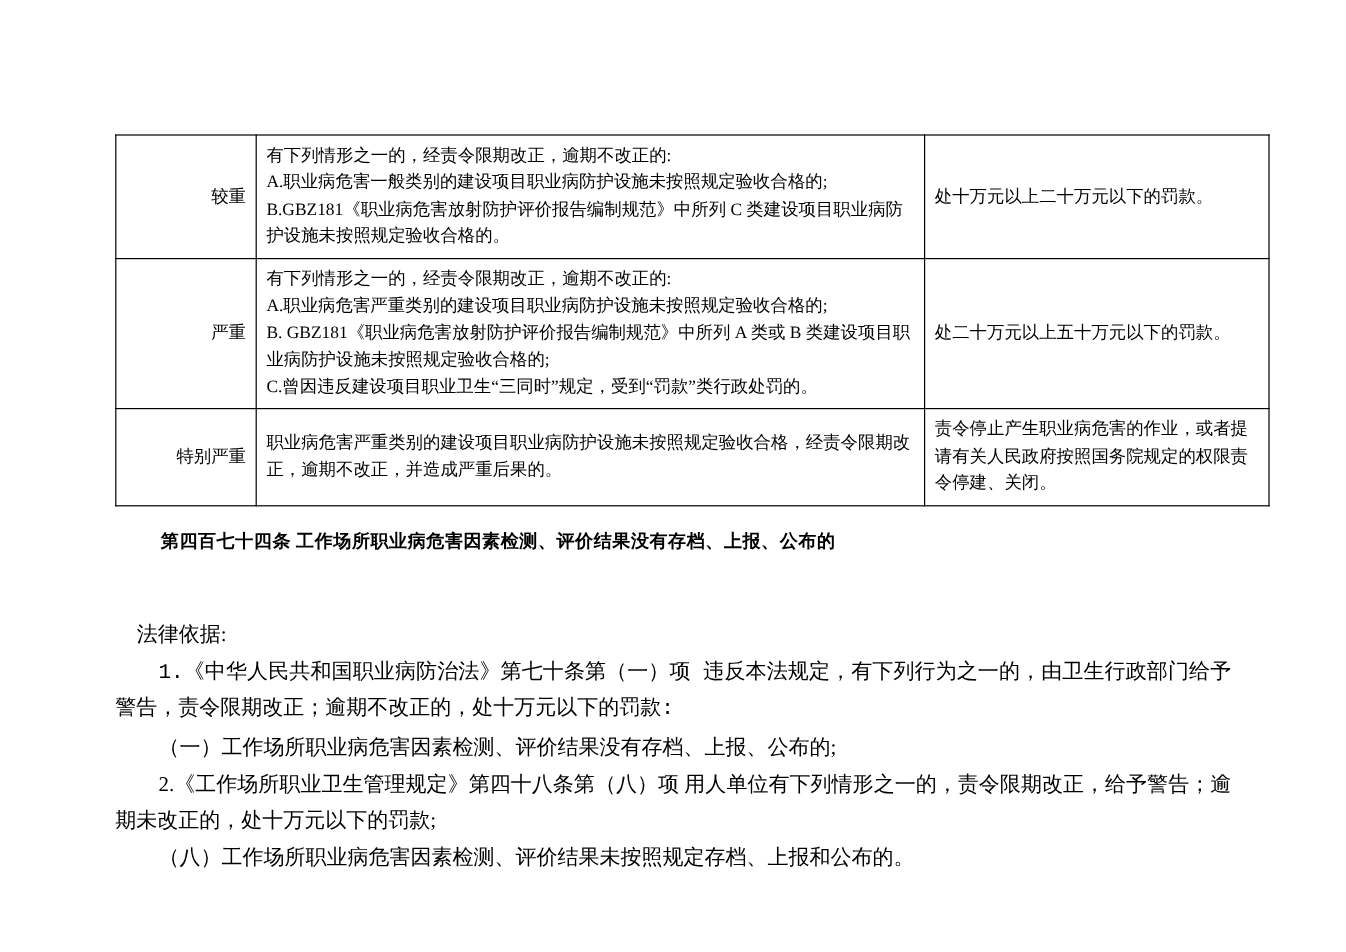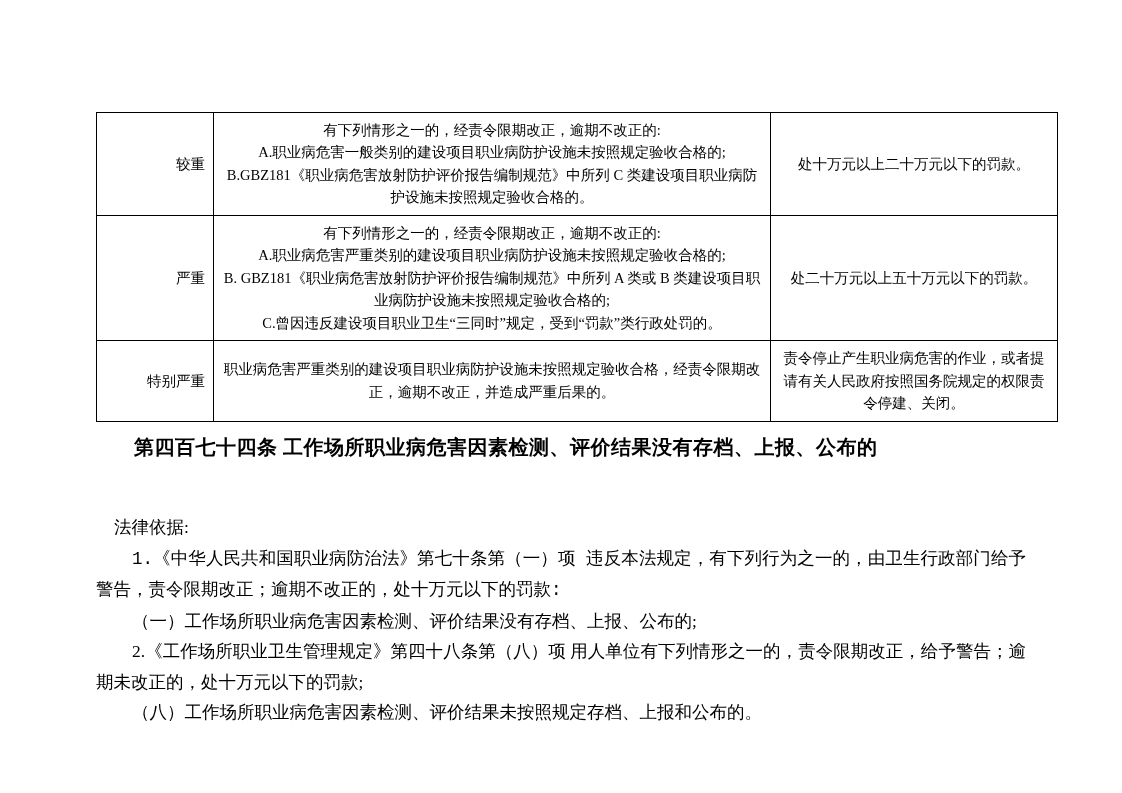--- a/index.html
+++ b/index.html
@@ -41,35 +41,35 @@
     line-height: 1.55;
   }
   td.level-cell {
     width: 100px;
     text-align: right;
     font-weight: normal;
     font-size: 15px;
   }
   td.desc-cell {
     width: 540px;
-    text-align: center;
+    text-align: left;
   }
   td.fine-cell {
     width: 270px;
-    text-align: center;
+    text-align: left;
   }
   .desc-cell .line, .fine-cell .line {
     display: block;
   }
 
   
   .article-heading {
-    margin-top: 8px;
+    margin-top: 18px;
     font-weight: bold;
-    font-size: 20px;
+    font-size: 15px;
     line-height: 1.7;
     text-indent: 38px;
     letter-spacing: 0.5px;
     font-family: Liberation Serif, serif;
   }
   p.para {
     margin: 0;
     font-size: 17.5px;
     line-height: 1.75;
     text-align: justify;

